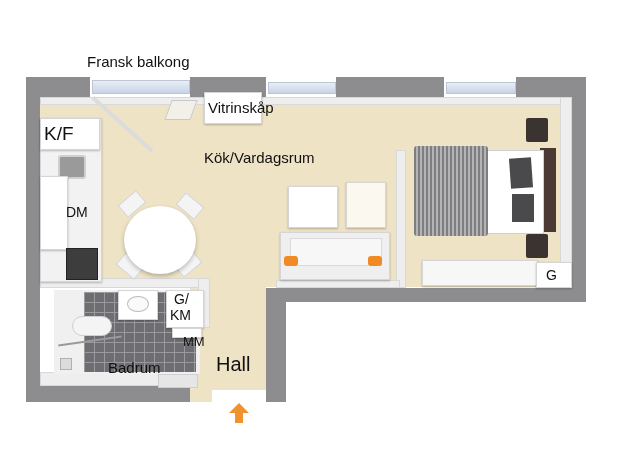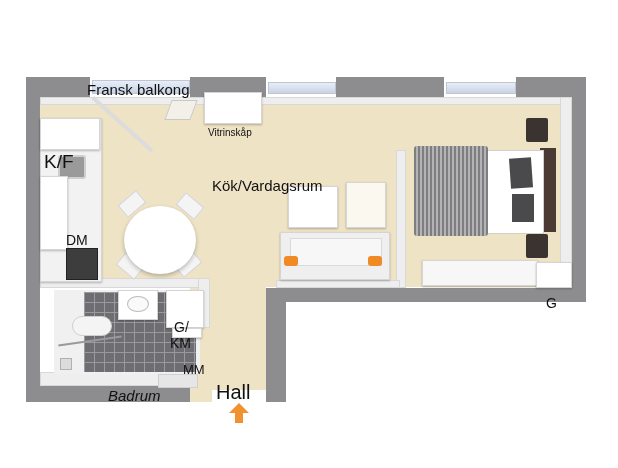--- a/index.html
+++ b/index.html
@@ -1,21 +1,21 @@
 <!DOCTYPE html>
 <html><head>
 <meta charset="utf-8">
 <style>
   html,body{margin:0;padding:0;background:#ffffff;}
   body{width:618px;height:468px;position:relative;overflow:hidden;font-family:"Liberation Sans",sans-serif;}
   .abs{position:absolute;}
   .wall{position:absolute;background:#8d8d8f;}
   .innerwall{position:absolute;background:#eeeeee;box-shadow:inset 0 0 0 1px #d8d8d8;}
   .floor{position:absolute;background:#efe3c6;}
-  .label{position:absolute;color:#111;white-space:nowrap;line-height:1;margin-top:28px;}
+  .label{position:absolute;color:#111;white-space:nowrap;line-height:1;}
   .box{position:absolute;background:#ffffff;border:1px solid #d5d5d5;box-shadow:0 1px 2px rgba(0,0,0,.25);}
   .window{position:absolute;background:linear-gradient(#e8eef7,#c9d3e6);border:1px solid #bfc6d3;}
 </style>
 </head>
 <body>
 
 <div class="wall" style="left:26px;top:77px;width:14px;height:325px;"></div>
 <div class="wall" style="left:26px;top:77px;width:64px;height:20px;"></div>
 <div class="wall" style="left:190px;top:77px;width:76px;height:20px;"></div>
 <div class="wall" style="left:336px;top:77px;width:108px;height:20px;"></div>
@@ -88,22 +88,22 @@
 <div class="box" style="left:172px;top:328px;width:28px;height:8px;"></div>
 <div class="abs" style="left:158px;top:374px;width:38px;height:12px;background:#e6e6e6;border:1px solid #cfcfcf;"></div>
 
 <div class="abs" style="left:228px;top:402px;width:22px;height:22px;">
   <svg width="22" height="22" viewBox="0 0 22 22">
       <path d="M11 1 L21 11 L15 11 L15 21 L7 21 L7 11 L1 11 Z" fill="#f0922e"></path>
     </svg>
 </div>
 
 <div class="label" style="left:87px;top:54px;font-size:15px;">Fransk balkong</div>
-<div class="label" style="left:208px;top:100px;font-size:10px;">Vitrinskåp</div>
+<div class="label" style="left:208px;top:100px;font-size:15px;">Vitrinskåp</div>
 <div class="label" style="left:44px;top:124px;font-size:19px;">K/F</div>
-<div class="label" style="left:212px;top:150px;font-size:15px;">Kök/Vardagsrum</div>
+<div class="label" style="left:204px;top:150px;font-size:15px;">Kök/Vardagsrum</div>
 <div class="label" style="left:66px;top:205px;font-size:14px;">DM</div>
 <div class="label" style="left:546px;top:268px;font-size:14px;">G</div>
 <div class="label" style="left:174px;top:292px;font-size:14px;">G/</div>
 <div class="label" style="left:170px;top:308px;font-size:14px;">KM</div>
 <div class="label" style="left:183px;top:335px;font-size:13px;">MM</div>
-<div class="label" style="left:108px;top:360px;font-size:15px;font-style:italic;">Badrum</div>
+<div class="label" style="left:108px;top:360px;font-size:15px;">Badrum</div>
 <div class="label" style="left:216px;top:354px;font-size:20px;">Hall</div>
 
 </body></html>

